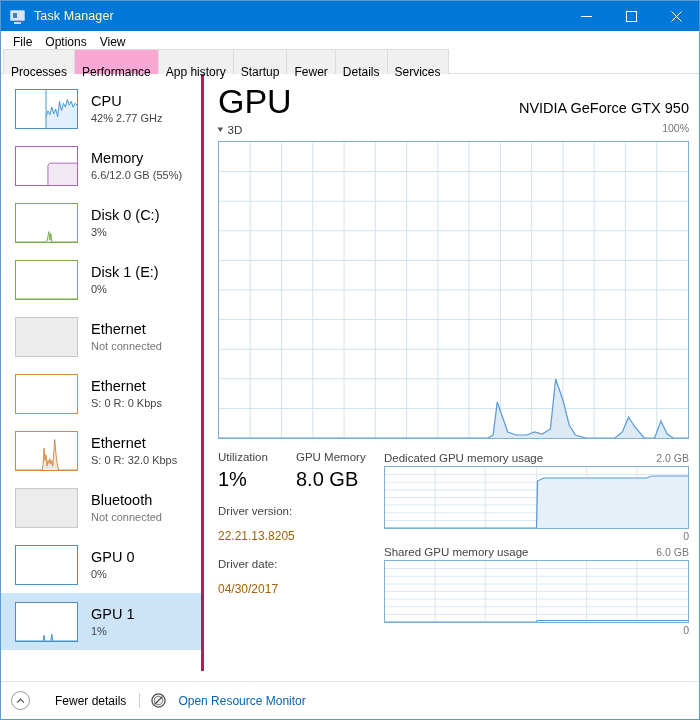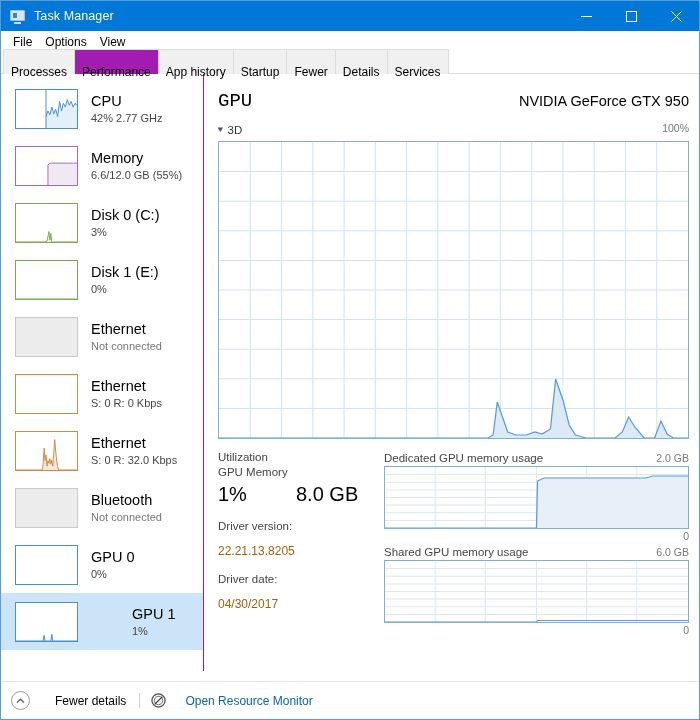--- a/index.html
+++ b/index.html
@@ -106,49 +106,49 @@
     border: 1px solid #dcdcdc;
     border-bottom: none;
     background: #f0f0f0;
     margin-right: -1px;
     box-sizing: border-box;
     position: relative;
     z-index: 1;
     white-space: nowrap;
   }
   .tab.active {
-    background: #a21caf;
+    background: #f9a8d4;
     height: 21px;
     line-height: 20px;
     z-index: 3;
   }
 
   
   .content {
     display: flex;
     height: 597px;
     background: #ffffff;
   }
   .sidebar {
     width: 203px;
     flex: 0 0 203px;
     background: #ffffff;
-    border-right: 1px solid #be185d;
+    border-right: 3px solid #be185d;
     padding-top: 6px;
     box-sizing: border-box;
     overflow: hidden;
   }
   .si {
     height: 57px;
     display: flex;
     align-items: center;
     padding-left: 14px;
     box-sizing: border-box;
   }
-  .si.selected { background: #cce4f7; gap: 41px; }
+  .si.selected { background: #cce4f7; }
   .si-thumb {
     width: 63px; height: 40px;
     flex: 0 0 auto;
     background: #ffffff;
     border: 1px solid #4a90c4;
     box-sizing: border-box;
     position: relative;
     overflow: hidden;
   }
   .si-thumb svg { display:block; width:100%; height:100%; }
@@ -179,25 +179,24 @@
     box-sizing: border-box;
     overflow: hidden;
   }
   .main-head {
     display: flex;
     align-items: baseline;
     justify-content: space-between;
     height: 34px;
   }
   .main-title {
-    font-size: 19px;
+    font-size: 34px;
     color: #000000;
     line-height: 30px;
     font-weight: normal;
-    font-family: Liberation Mono, monospace;
   }
   .main-device {
     font-size: 14.5px;
     color: #000000;
     line-height: 20px;
   }
   .sub-head {
     display: flex;
     align-items: baseline;
     justify-content: space-between;
@@ -227,21 +226,20 @@
   .big-graph svg { display: block; width: 100%; height: 100%; }
 
   
   .stats-row {
     display: flex;
     margin-top: 11px;
   }
   .stats-left { width: 162px; flex: 0 0 162px; }
   .stat-heads {
     display: flex;
-    flex-direction: column;
   }
   .stat-h {
     font-size: 11.5px;
     color: #444444;
     line-height: 15px;
   }
   .stat-h.u { width: 78px; }
   .stat-vals { display: flex; margin-top: 1px; }
   .stat-v {
     font-size: 20px;
@@ -313,21 +311,21 @@
     display: flex; align-items: center; justify-content: center;
     color: #555555;
   }
   .fewer-lbl { font-size: 12px; color: #000000; }
   .fsep {
     width: 1px; height: 15px;
     background: #cfcfcf;
     margin: 0 11px 0 13px;
   }
   .rm {
-    display: flex; align-items: center; gap: 19px;
+    display: flex; align-items: center; gap: 12px;
   }
   .rm-icon { width: 15px; height: 15px; display:block; }
   .rm-lbl { font-size: 12px; color: #0b63ad; }
 </style>
 </head>
 <body>
 
 <div id="app">
 
   <div class="titlebar">

